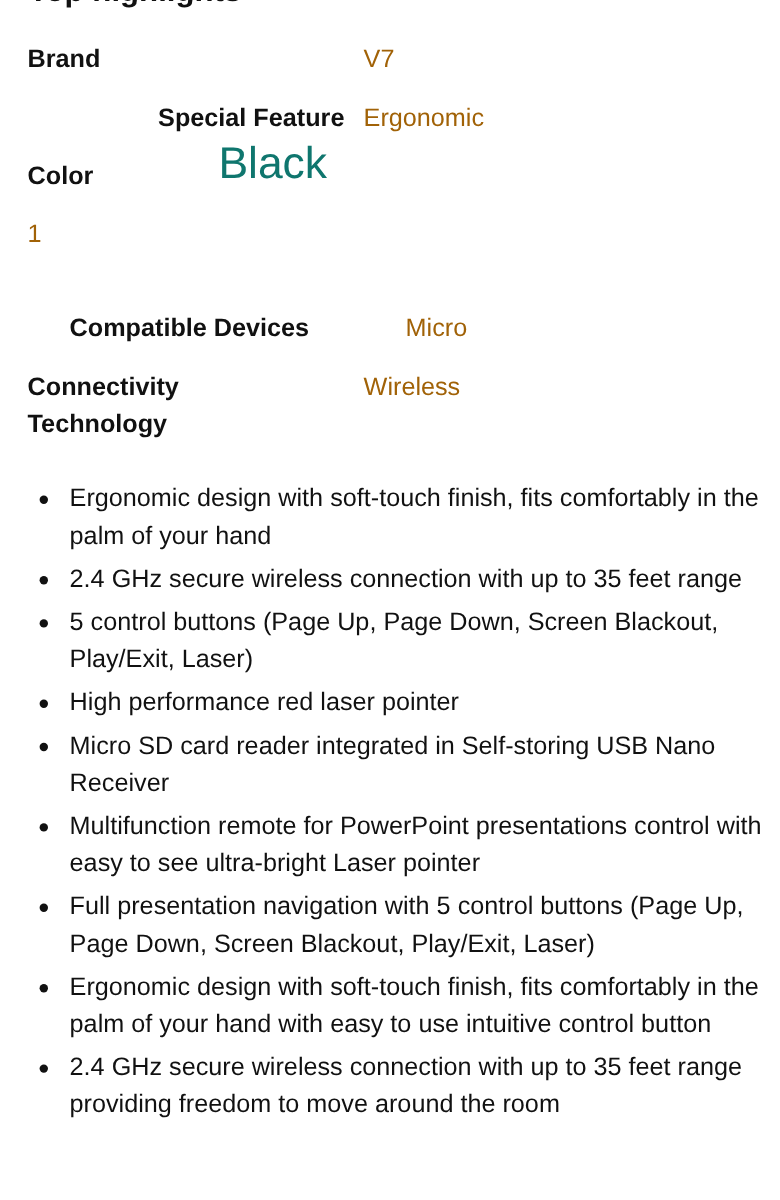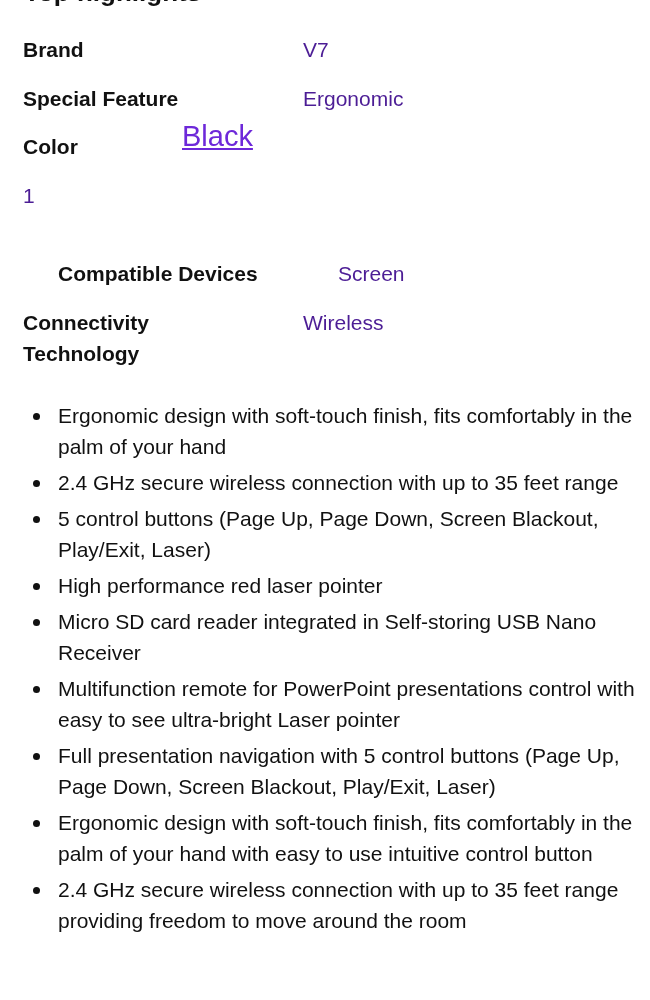--- a/index.html
+++ b/index.html
@@ -38,30 +38,29 @@
       font-size: 21px;
       line-height: 31px;
       gap: 16px;
     }
     .spec-label {
       width: 264px;
       font-weight: bold;
       color: #111;
     }
     .spec-value {
-      color: #4c1d95;
+      color: #a16207;
     }
     .overlay-value {
       position: absolute;
       left: 159px;
       top: -12px;
-      font-size: 29px;
+      font-size: 37px;
       line-height: 34px;
-      color: #6d28d9;
-      text-decoration: underline;
+      color: #0f766e;
     }
     .bullets {
       position: absolute;
       left: 0;
       top: 392px;
       width: 650px;
       margin: 8px;
       padding: 0;
       list-style: none;
     }
@@ -87,35 +86,35 @@
 </head>
 <body>
 
 <div class="cut-heading">Top highlights</div>
 
 <div class="spec-table">
   <div class="spec-row" style="height:49px;">
     <div class="spec-label">Brand</div>
     <div class="spec-value">V7</div>
   </div>
-  <div class="spec-row" style="height:48px;">
+  <div class="spec-row" style="height:48px;text-align:right;">
     <div class="spec-label">Special Feature</div>
     <div class="spec-value">Ergonomic</div>
   </div>
   <div class="spec-row" style="height:49px; padding-top:0px;">
     <div class="spec-label" style="margin-top:0;">Color</div>
     <div class="spec-value"></div>
     <div class="overlay-value">Black</div>
   </div>
   <div class="spec-row" style="height:78px;">
     <div class="spec-value">1</div>
   </div>
   <div class="spec-row" style="height:49px;margin-left:35px;">
     <div class="spec-label">Compatible Devices</div>
-    <div class="spec-value">Screen</div>
+    <div class="spec-value">Micro</div>
   </div>
   <div class="spec-row" style="height:62px;">
     <div class="spec-label">
       <div>Connectivity</div>
       <div>Technology</div>
     </div>
     <div class="spec-value">Wireless</div>
   </div>
 </div>
 

